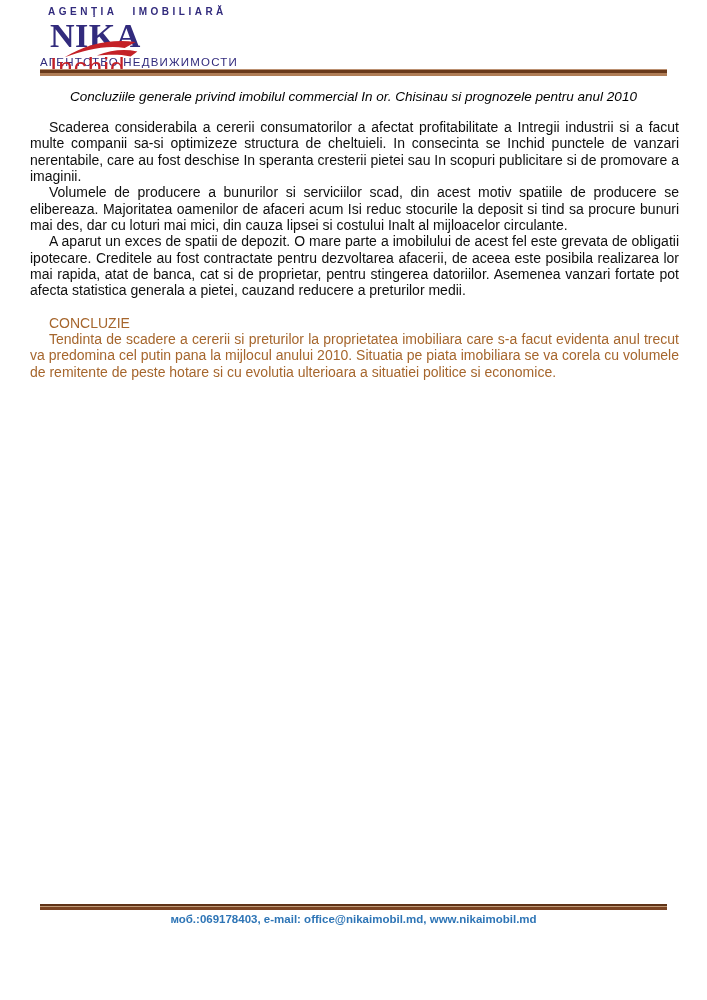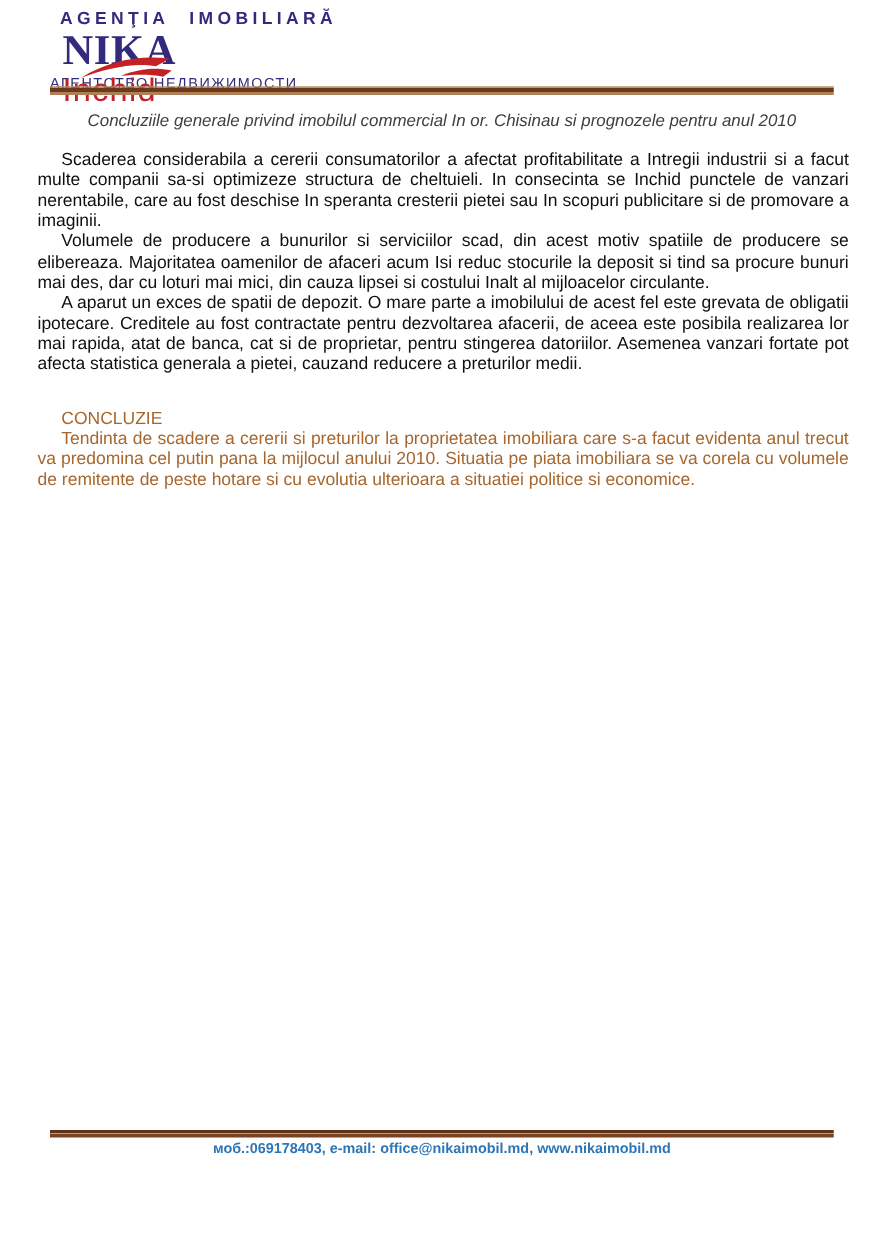--- a/index.html
+++ b/index.html
@@ -9,28 +9,27 @@
     width: 707px;
     height: 1000px;
     background: #ffffff;
     font-family: "Liberation Sans", sans-serif;
     overflow: hidden;
   }
 
   
   .logo { position: absolute; top: 6px; left: 40px; }
   .logo-tagline-top {
-    font-size: 14px;
+    font-size: 10px;
     font-weight: bold;
     letter-spacing: 3.5px;
     word-spacing: 9px;
     color: #322B7D;
     padding-left: 8px;
     white-space: nowrap;
-    text-align: center;
   }
   .brand-row { display: flex; align-items: baseline; margin-top: 1px; height: 36px; flex-direction: column; }
   .brand-main {
     font-family: "Liberation Serif", serif;
     font-weight: bold;
     font-size: 34px;
     line-height: 36px;
     color: #322B7D;
     letter-spacing: 0.5px;
   }
@@ -66,35 +65,35 @@
     background: linear-gradient(180deg, #5f3317 0 35%, #c09a77 35% 55%, #7a4423 55% 100%);
   }
 
   
   .doc-title {
     position: absolute;
     top: 89px; left: 0; right: 0;
     text-align: center;
     font-style: italic;
     font-size: 13.5px;
-    color: #404040;
+    color: #000000;
   }
 
   
   .body-text {
     position: absolute;
     top: 119px; left: 30px;
     width: 649px;
     font-size: 14px;
     line-height: 16.35px;
     text-align: justify;
     color: #0f0f0f;
   }
   .body-par { text-indent: 19px; }
-  .conclusion-block { margin-top: 27px; color: #A6662D; }
+  .conclusion-block { margin-top: 16px; color: #A6662D; }
   .conclusion-heading { text-indent: 19px; }
   .conclusion-par { text-indent: 19px; text-align: justify; }
 
   
   .footer-text {
     position: absolute;
     top: 912px; left: 0; right: 0;
     text-align: center;
     color: #2E75B6;
     font-weight: bold;

